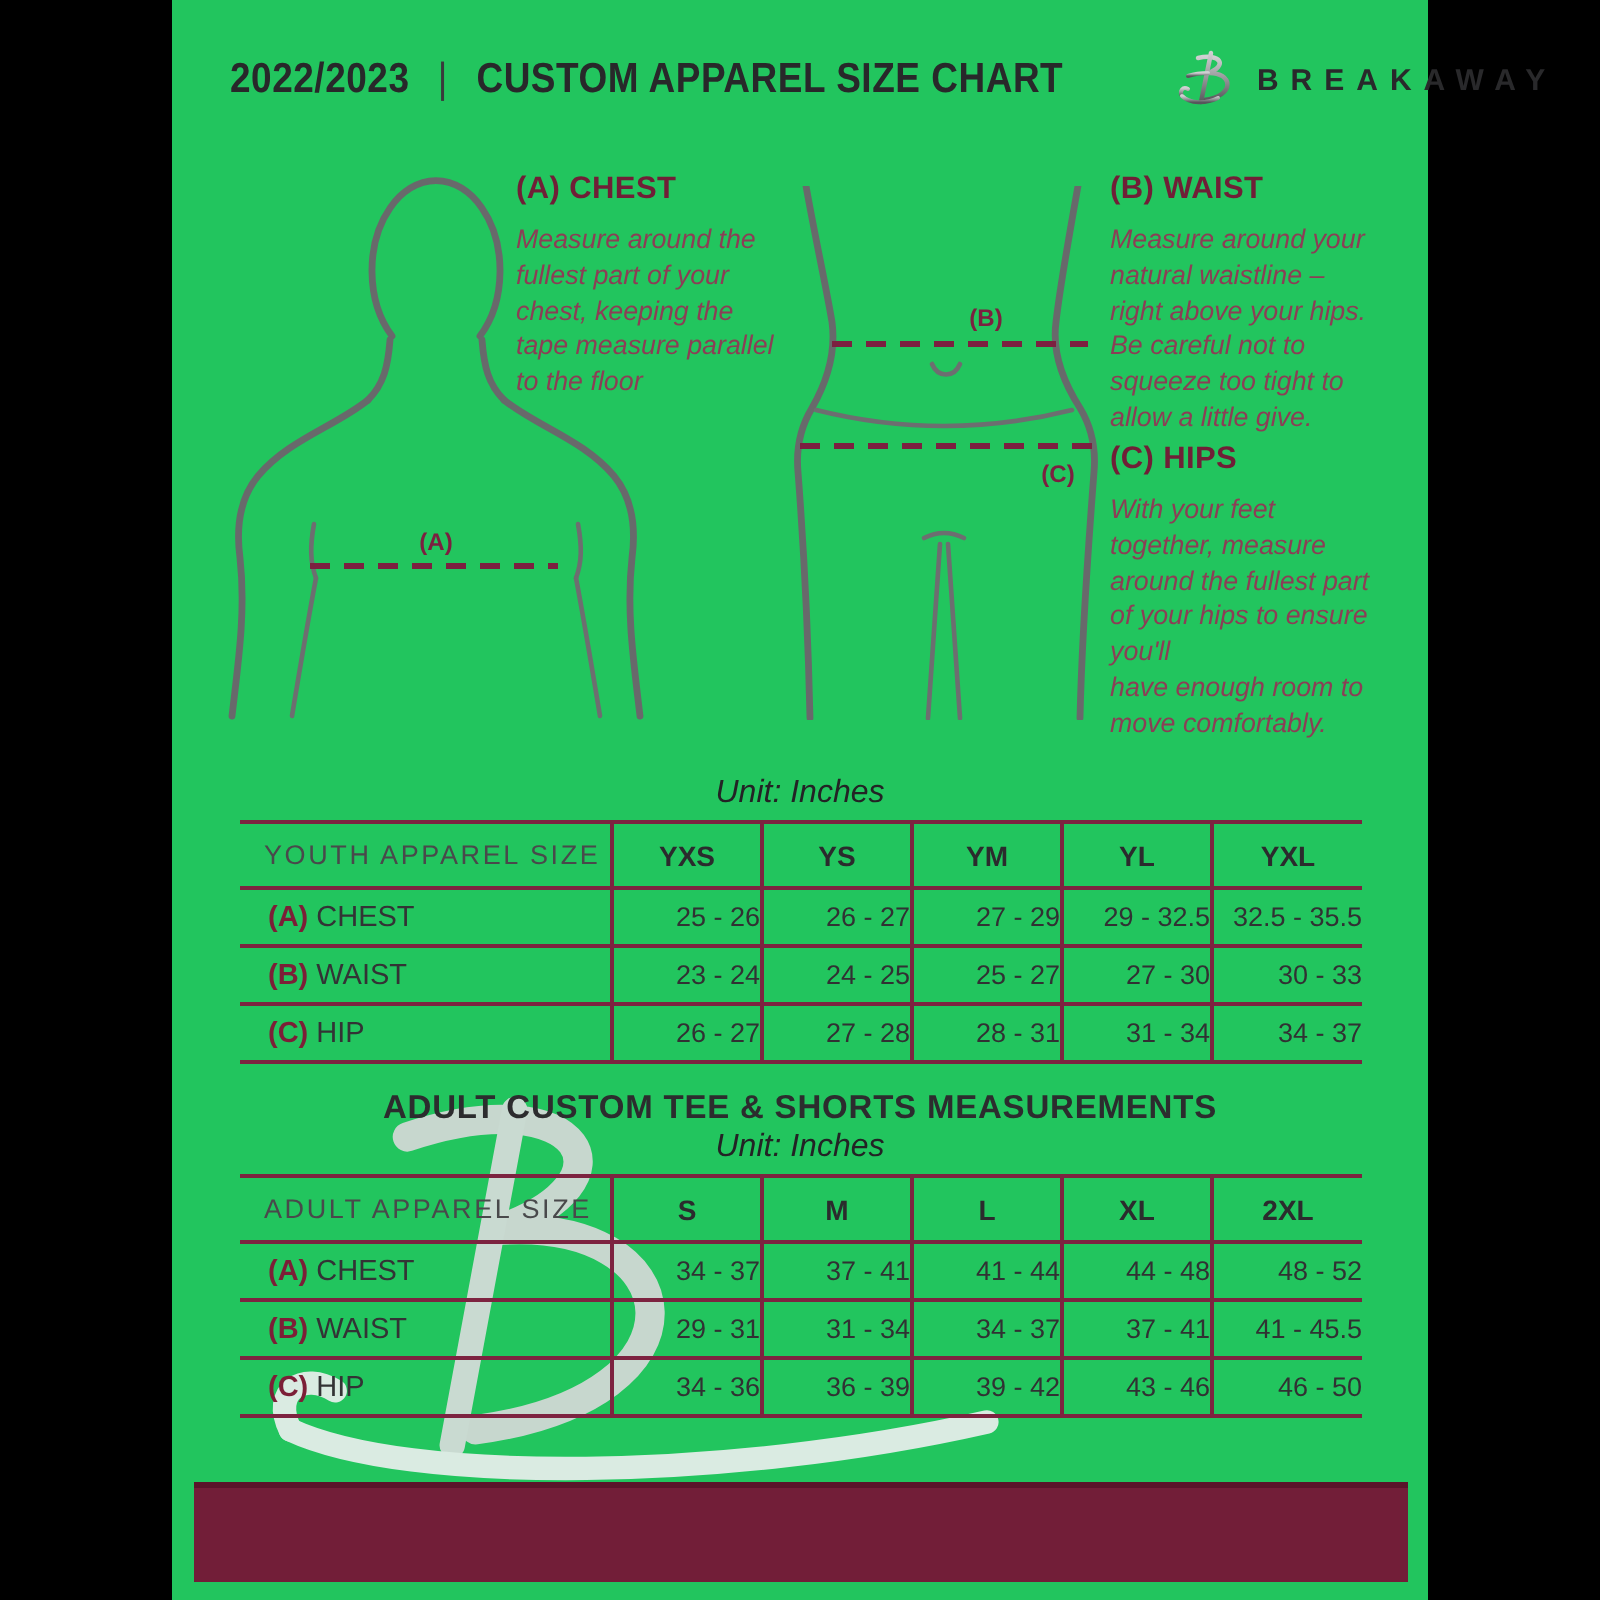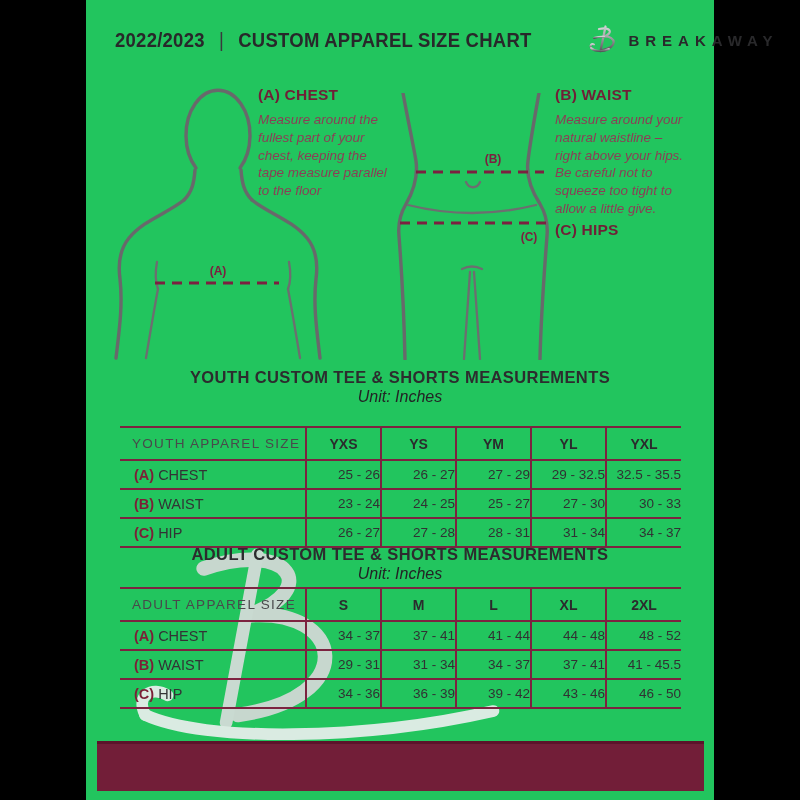--- a/index.html
+++ b/index.html
@@ -133,26 +133,32 @@
     <p>Measure around your
 natural waistline –
 right above your hips.
 Be careful not to
 squeeze too tight to
 allow a little give.</p>
   </div>
 
   <div class="blk" style="left:469px;top:221px;width:172px">
     <h3>(C) HIPS</h3>
-  </div>
-
-  <div class="sec-title" style="top:368px">YOUTH CUSTOM TEE &amp; SHORTS MEASUREMENTS</div>
+    <p>With your feet
+together, measure
+around the fullest part
+of your hips to ensure
+you'll
+have enough room to
+move comfortably.</p>
+  </div>
+
   <div class="sec-unit" style="top:388px">Unit: Inches</div>
 
-  <table style="top:426px">
+  <table style="top:410px">
     <colgroup>
         <col class="c0">
         <col class="cv">
         <col class="cv">
         <col class="cv">
         <col class="cv">
         <col class="cv">
       </colgroup>
     <thead>
       <tr>

